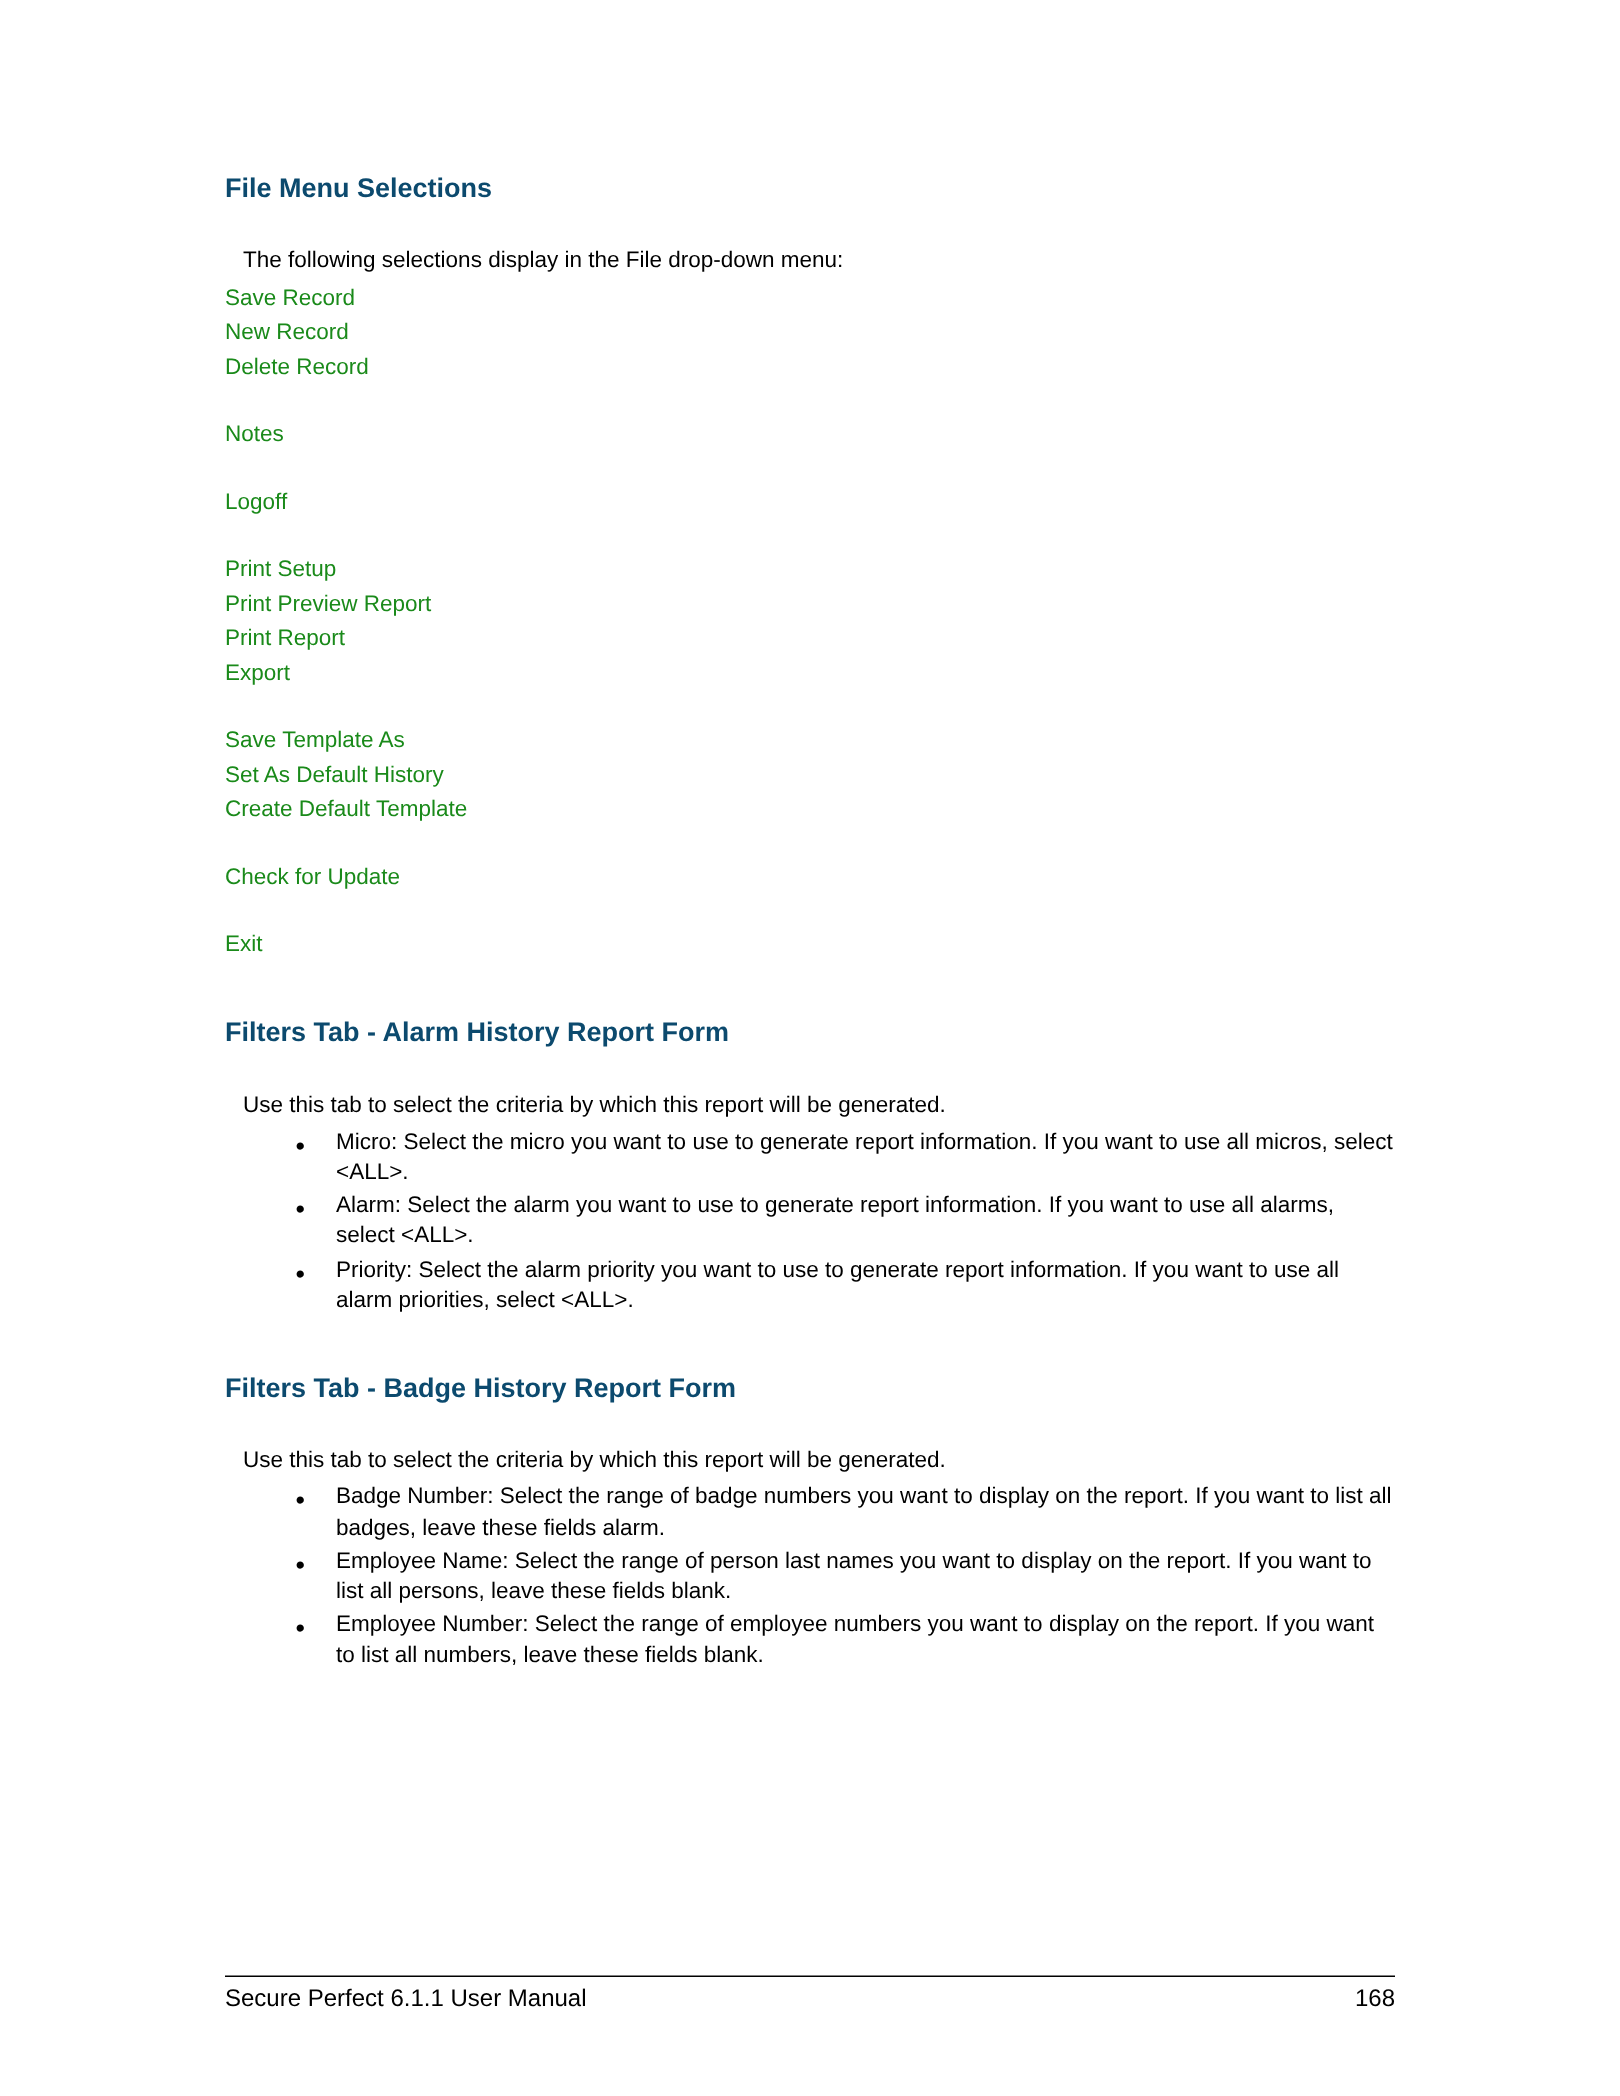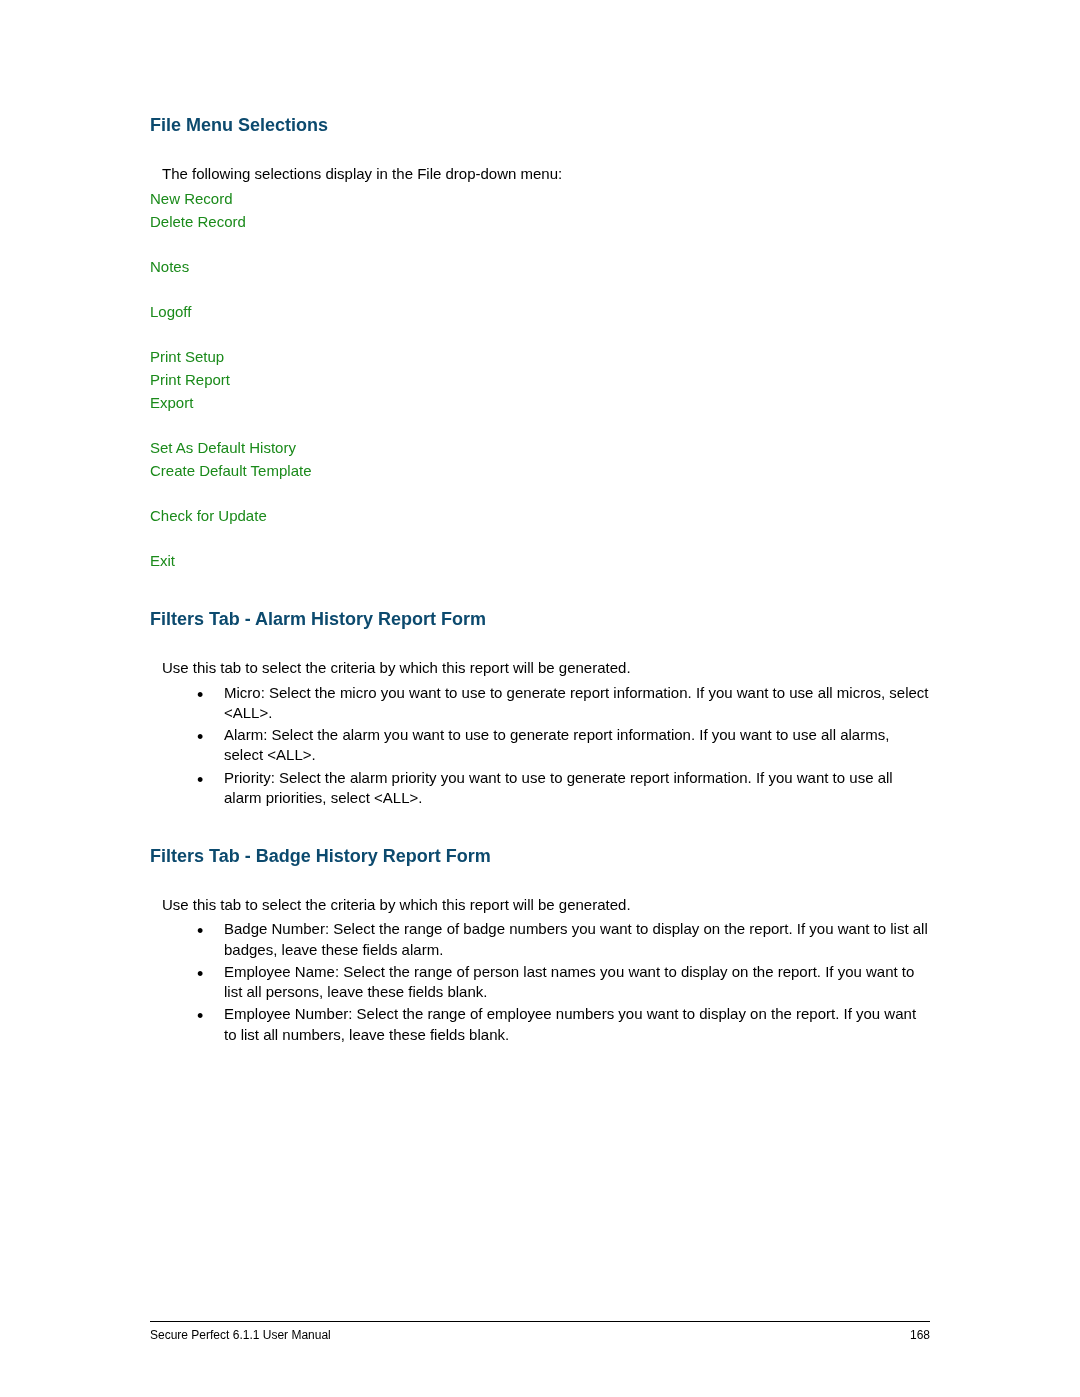--- a/index.html
+++ b/index.html
@@ -57,48 +57,51 @@
     top: 0;
     font-size: 18px;
   }
   .footer {
     position: absolute;
     bottom: 55px;
     left: 150px;
     right: 150px;
     border-top: 1px solid #000;
     padding-top: 6px;
-    font-size: 12px;
+    font-size: 16px;
     display: flex;
     justify-content: space-between;
   }
 </style>
 </head>
 <body>
 
 <div class="page">
 
   <h2 class="heading">File Menu Selections</h2>
   <p class="intro">The following selections display in the File drop-down menu:</p>
 
+  <div class="link-line">Save Record</div>
   <div class="link-line">New Record</div>
   <div class="link-line">Delete Record</div>
 
   <div class="gap"></div>
   <div class="link-line">Notes</div>
 
   <div class="gap"></div>
   <div class="link-line">Logoff</div>
 
   <div class="gap"></div>
   <div class="link-line">Print Setup</div>
+  <div class="link-line">Print Preview Report</div>
   <div class="link-line">Print Report</div>
   <div class="link-line">Export</div>
 
   <div class="gap"></div>
+  <div class="link-line">Save Template As</div>
   <div class="link-line">Set As Default History</div>
   <div class="link-line">Create Default Template</div>
 
   <div class="gap"></div>
   <div class="link-line">Check for Update</div>
 
   <div class="gap"></div>
   <div class="link-line">Exit</div>
 
   <div class="section-gap"></div>

